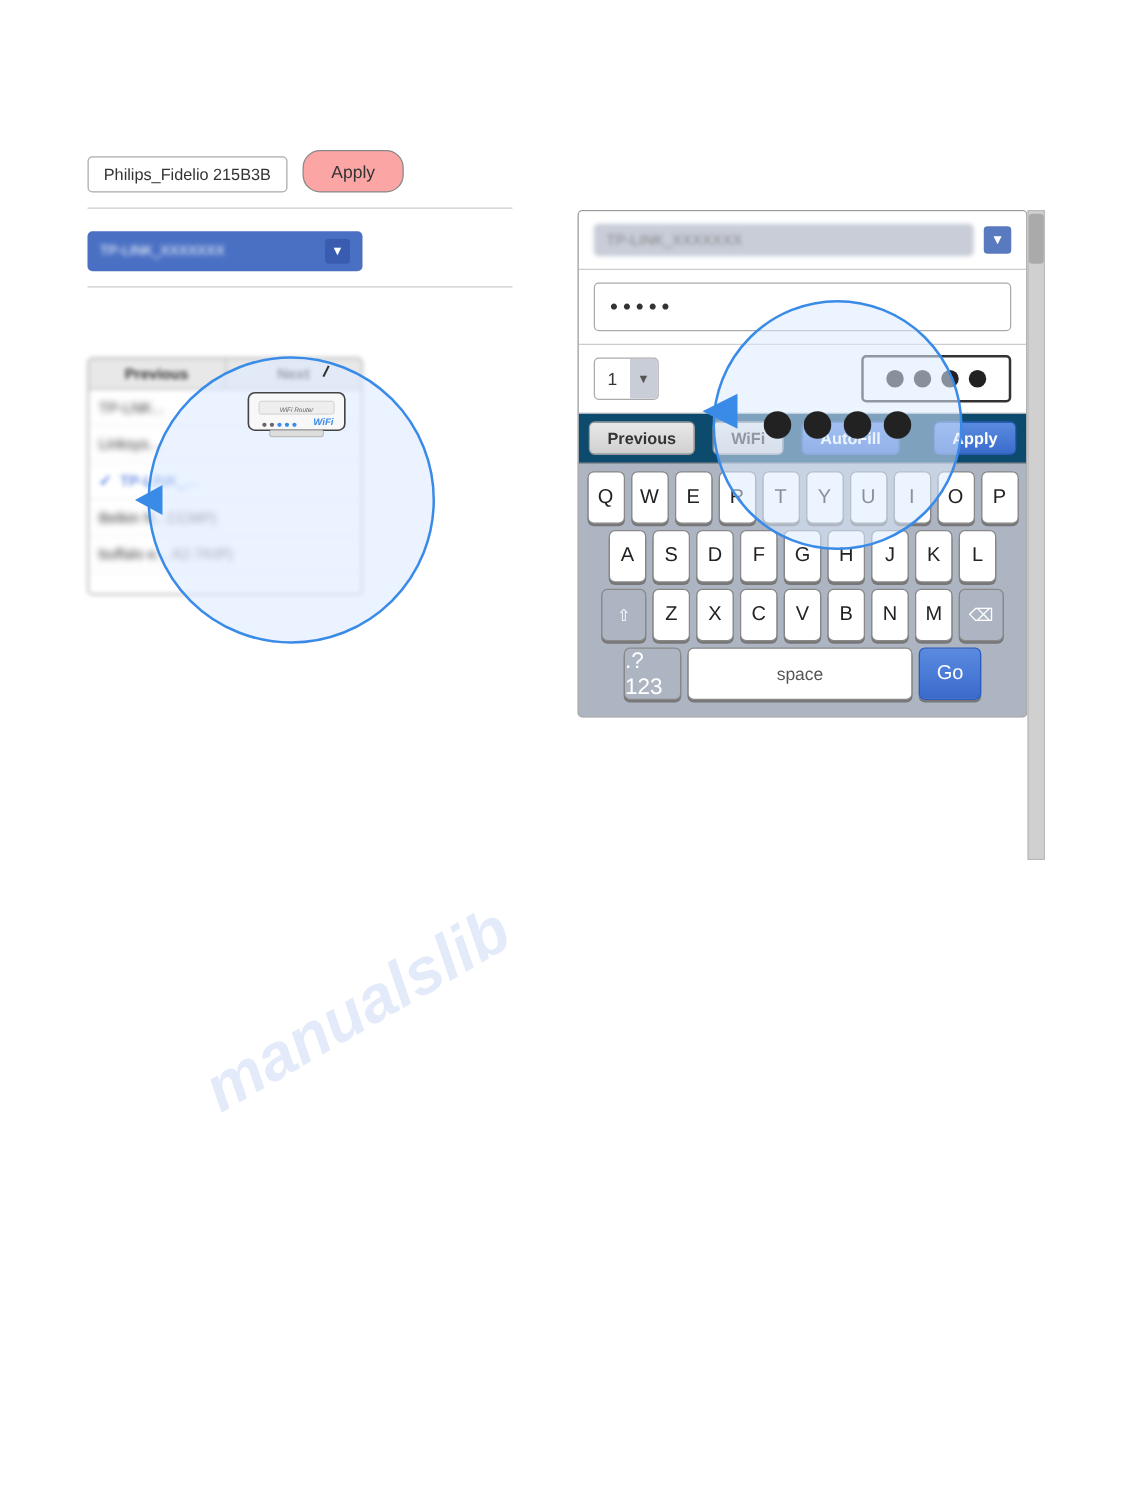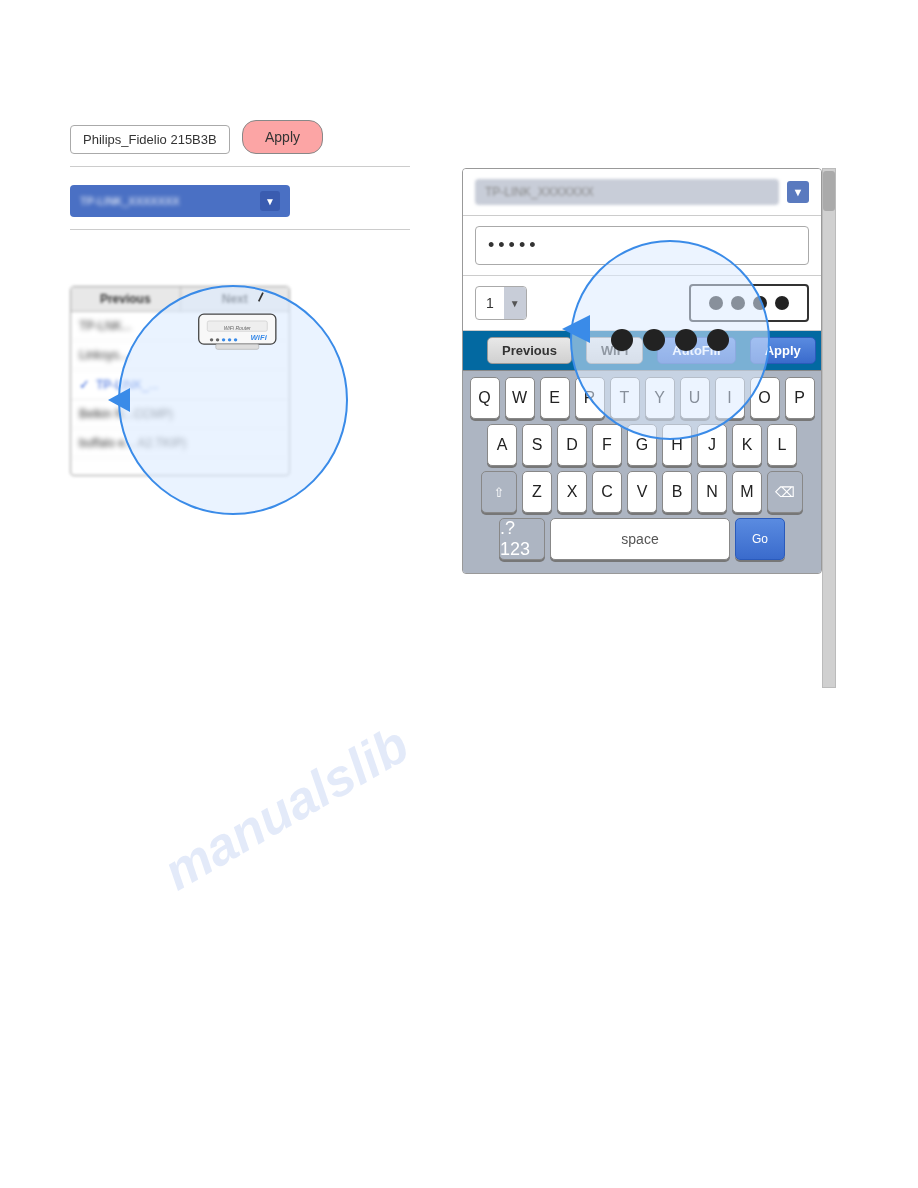--- a/index.html
+++ b/index.html
@@ -282,23 +282,23 @@
       width: 14px;
       height: 14px;
       border-radius: 50%;
       background: #222;
       display: inline-block;
     }
 
     
     .keyboard-toolbar {
       display: flex;
-      background: #0369a1;
+      background: #0c4a6e;
       border-bottom: 1px solid #888;
-      padding: 6px 24px;
+      padding: 6px 8px;
       gap: 14px;
     }
 
     .kb-toolbar-btn {
       padding: 5px 14px;
       border-radius: 5px;
       font-size: 13px;
       font-weight: bold;
       color: #333;
       background: linear-gradient(to bottom, #e8e8e8, #d0d0d0);
@@ -359,21 +359,21 @@
     .kb-key.space-key {
       width: 180px;
       font-size: 14px;
       color: #555;
     }
 
     .kb-key.go-key {
       background: linear-gradient(to bottom, #5a8be0, #3a6bcc);
       color: #fff;
       width: 50px;
-      font-size: 12px;
+      font-size: 16px;
       border-color: #2a5abb;
     }
 
     .kb-key.sym-key {
       width: 46px;
       font-size: 18px;
     }
 
     .kb-key.delete-key {
       width: 36px;

